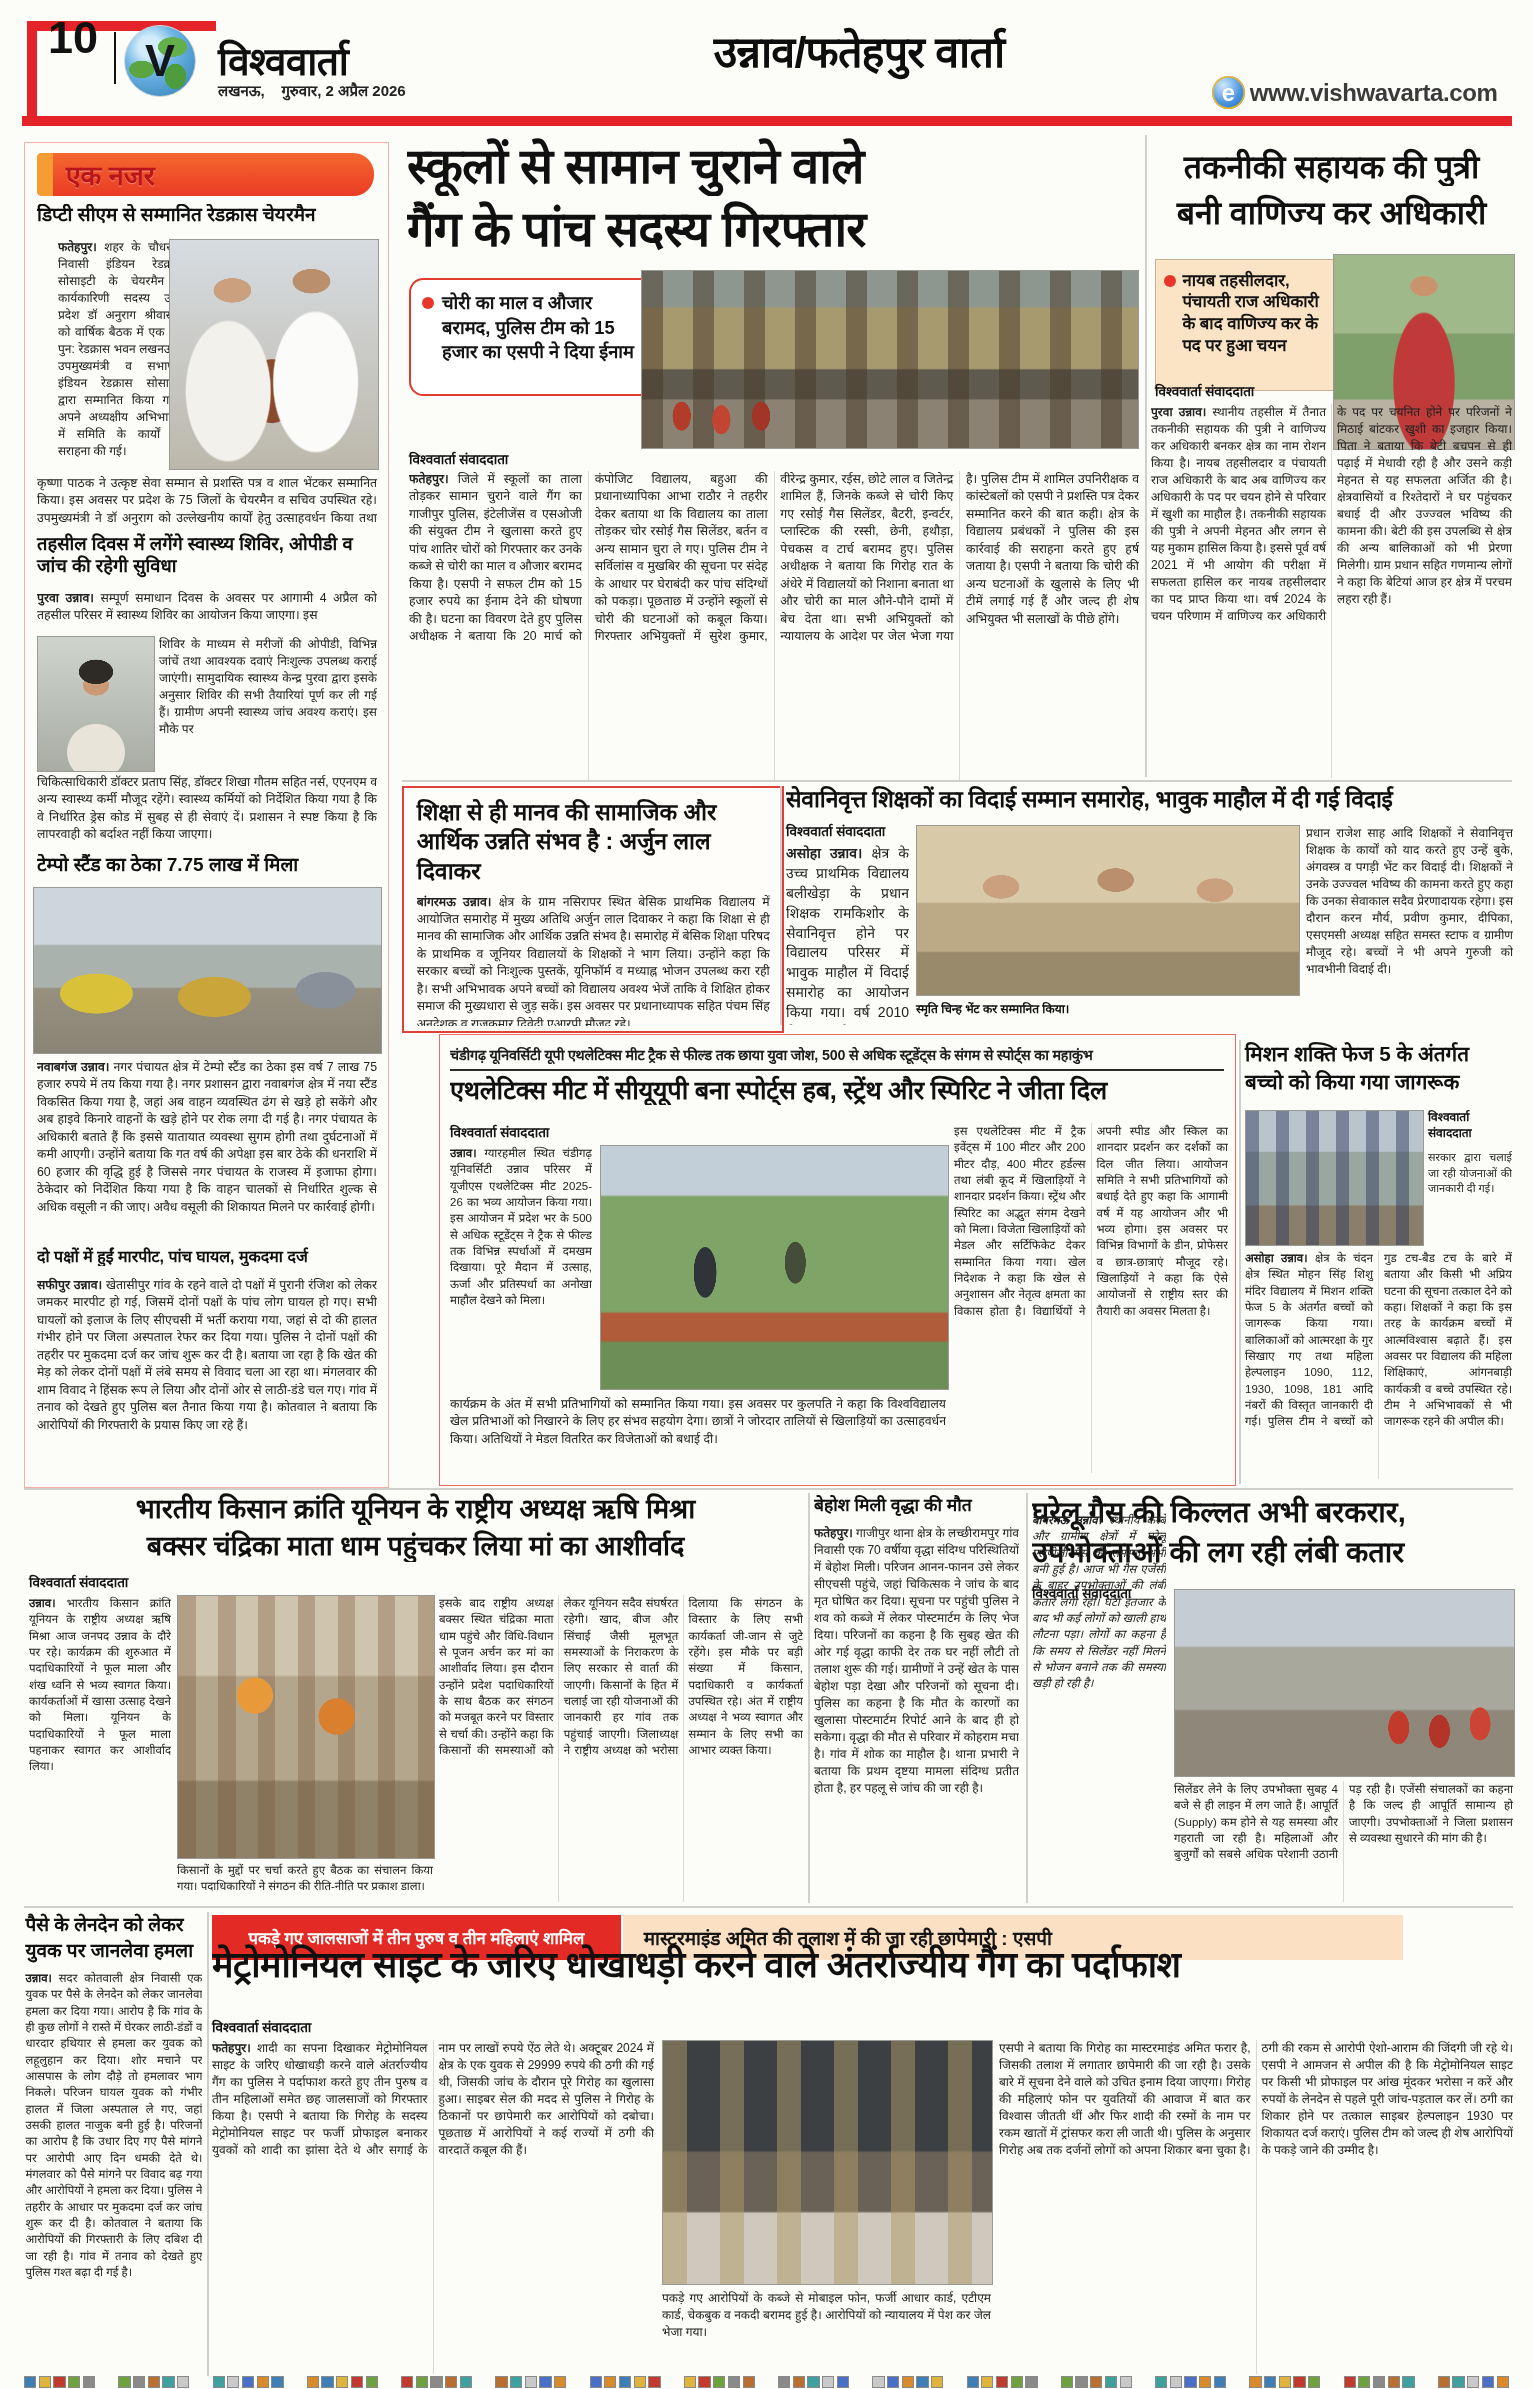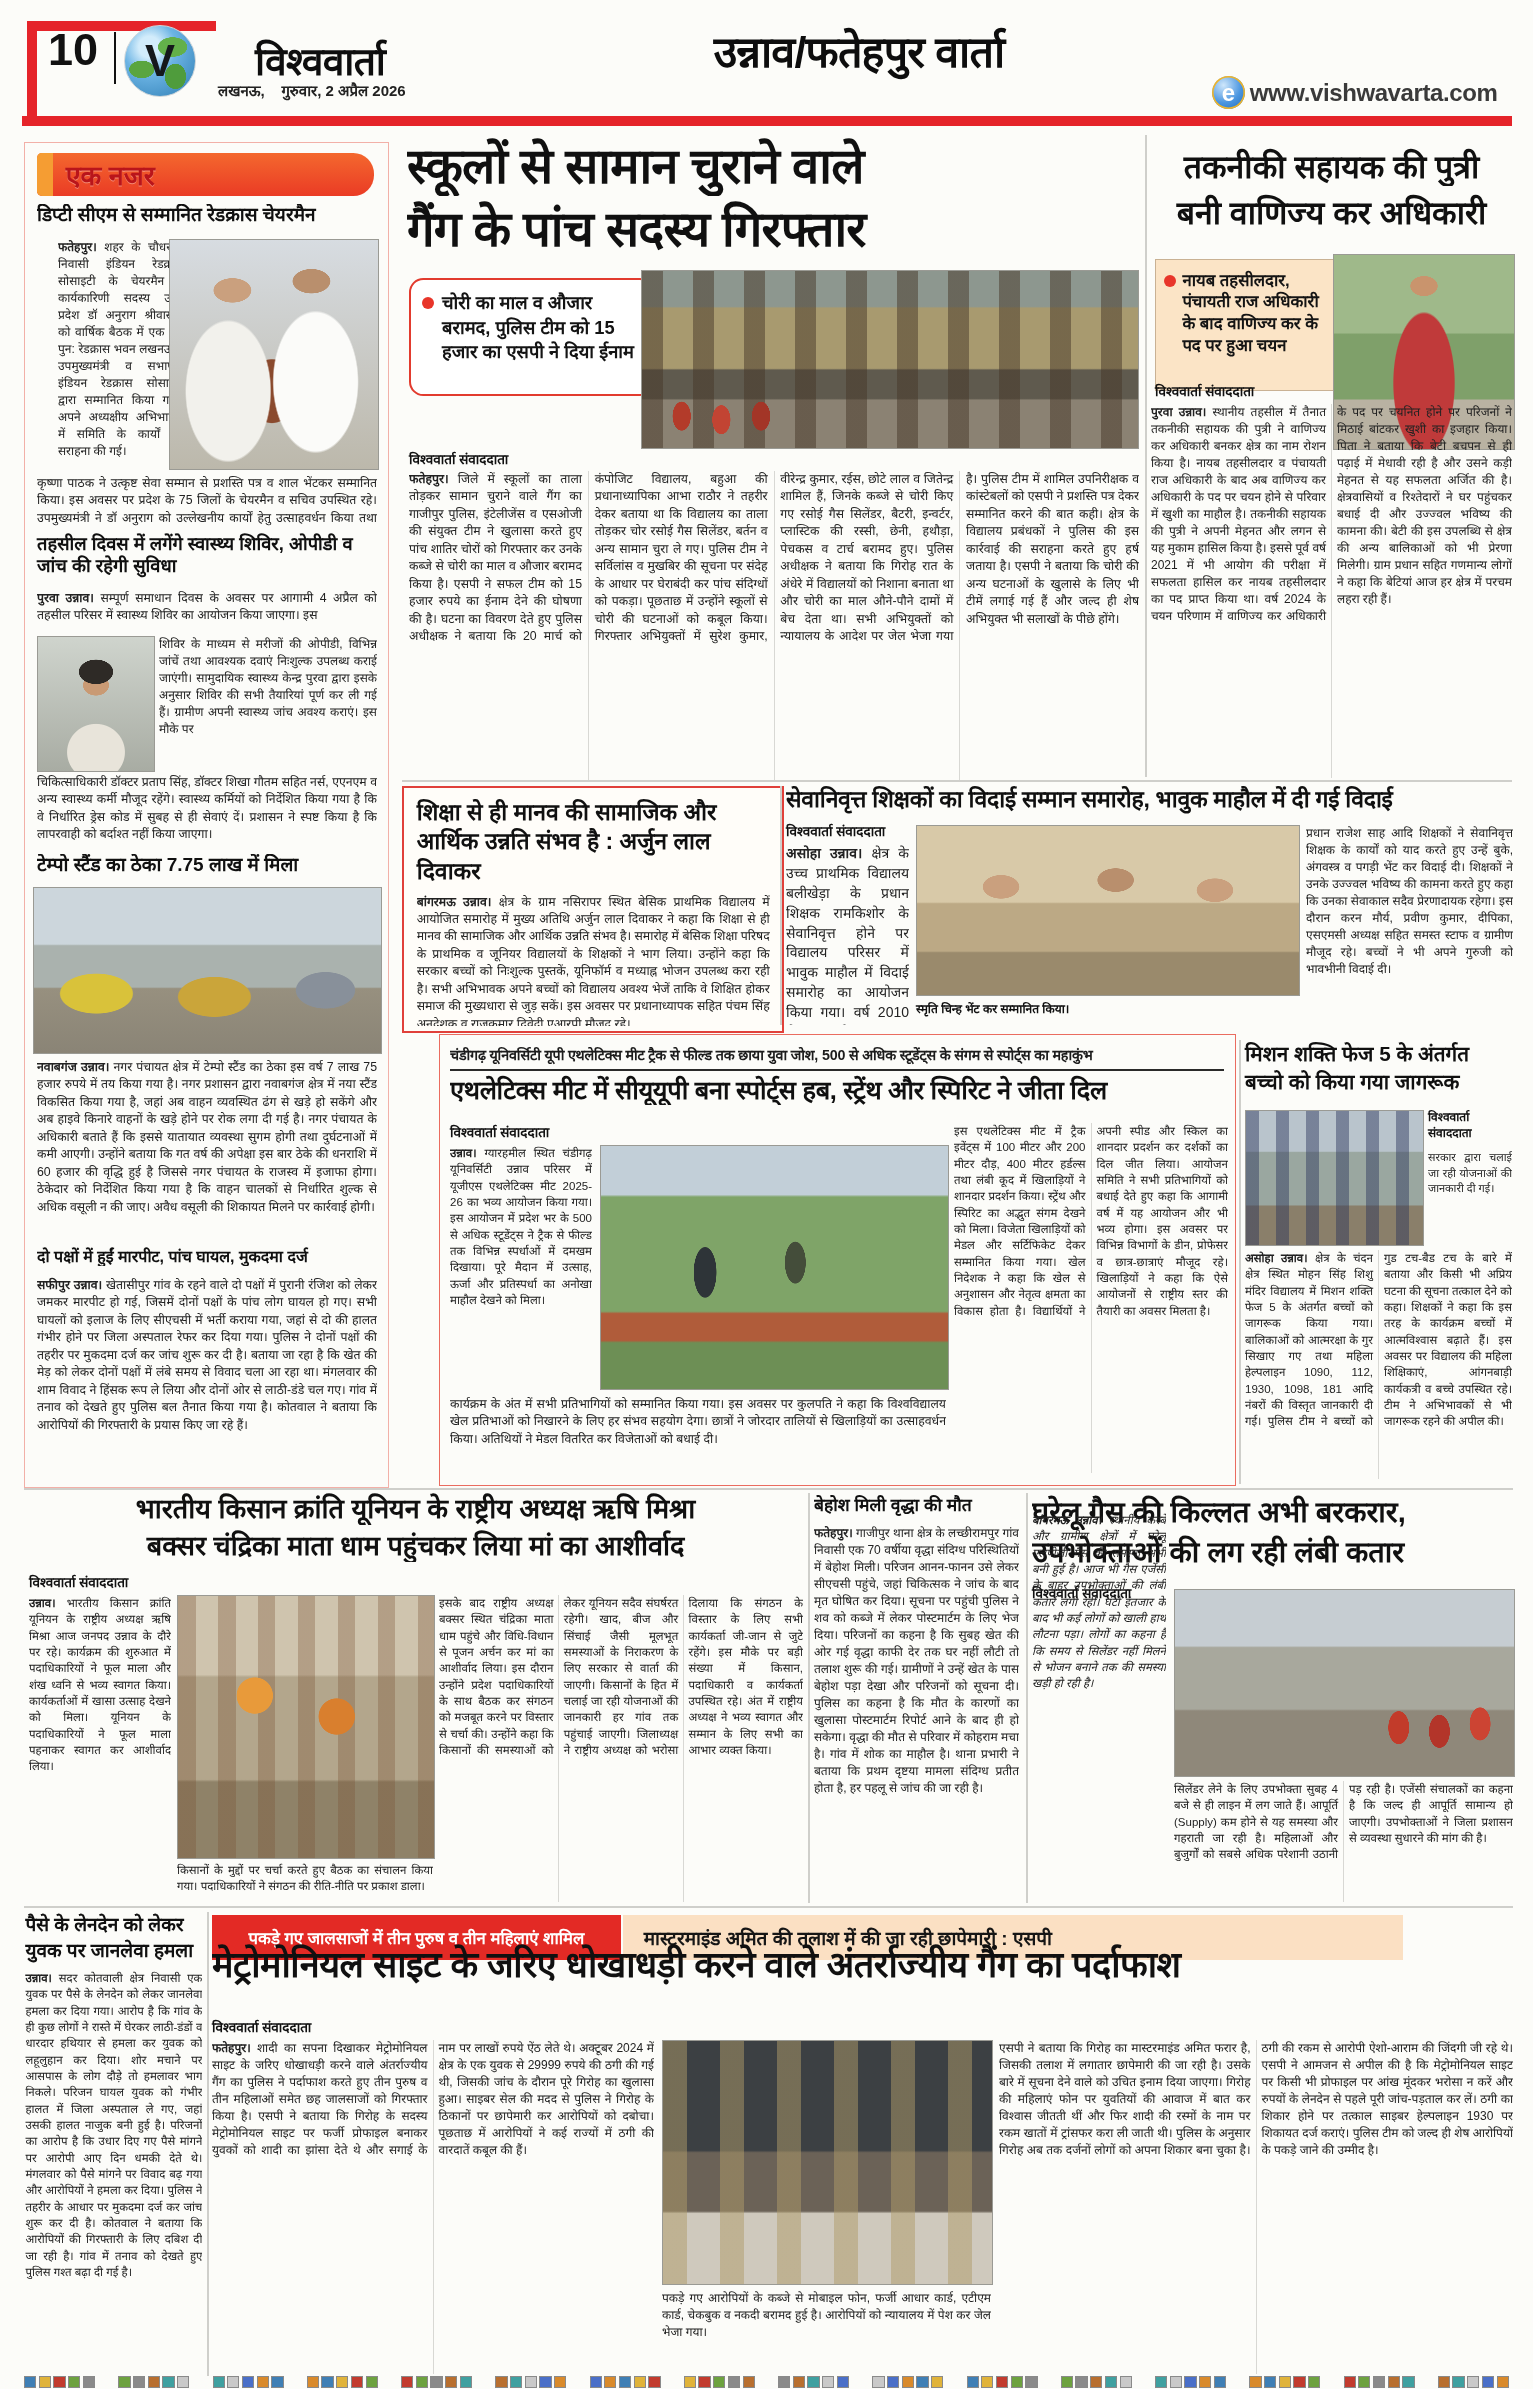--- a/index.html
+++ b/index.html
@@ -113,24 +113,24 @@
   .fgroup{display:flex;gap:2.4px;}
   .fsq{width:10.3px;height:9.5px;display:block;border:0.8px solid #8a8a8a;}
 </style>
 </head>
 <body>
 
 <div class="page">
 
   <div class="abs red" style="left:37px;top:20.7px;width:179px;height:10.3px;"></div>
   <div class="abs red" style="left:27px;top:20.7px;width:10.3px;height:100px;"></div>
-  <div class="abs pagenum" style="left:48px;top:24px;">10</div>
+  <div class="abs pagenum" style="left:48px;top:12px;">10</div>
   <div class="abs" style="left:114px;top:32px;width:2.4px;height:52px;background:#111;"></div>
   <div class="abs globe" style="left:124px;top:25.4px;">V</div>
-  <div class="abs papername" style="left:218px;top:33px;margin-left:37px;">विश्ववार्ता</div>
+  <div class="abs papername" style="left:218px;top:33px;">विश्ववार्ता</div>
   <div class="abs edition" style="left:218px;top:80px;">लखनऊ,    गुरुवार, 2 अप्रैल 2026</div>
   <div class="abs sectiontitle" style="left:859px;top:20.7px;transform:translateX(-50%);white-space:nowrap;">उन्नाव/फतेहपुर वार्ता</div>
   <div class="abs" style="left:1212px;top:76px;display:flex;align-items:center;gap:4.8px;">
     <span class="eicon">e</span>
     <span class="website">www.vishwavarta.com</span>
   </div>
   <div class="abs red" style="left:22px;top:116px;width:1490px;height:10.3px;"></div>
 
   <div class="abs leftframe" style="left:24px;top:142px;width:363px;height:1344px;"></div>
   <div class="abs onelook" style="left:37px;top:153px;width:337px;height:43px;">

